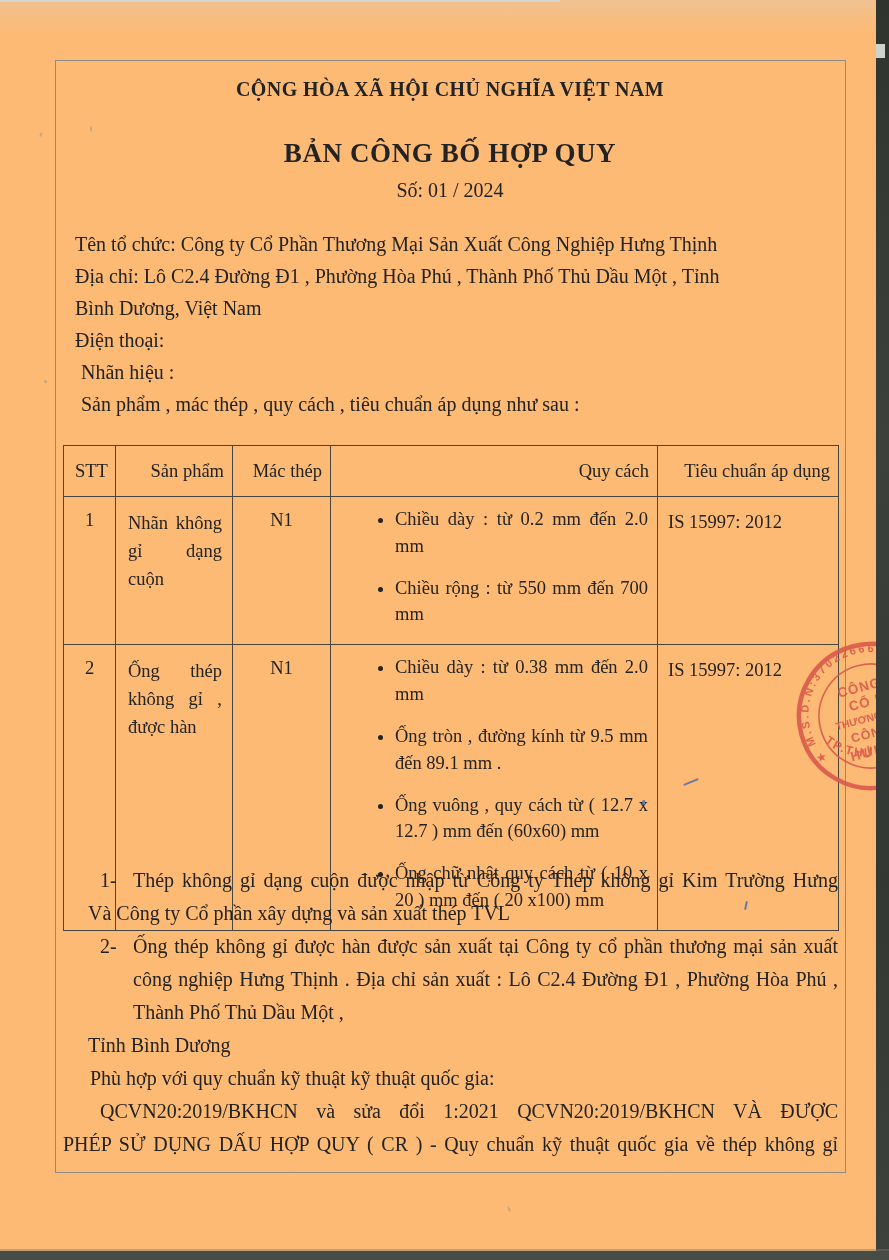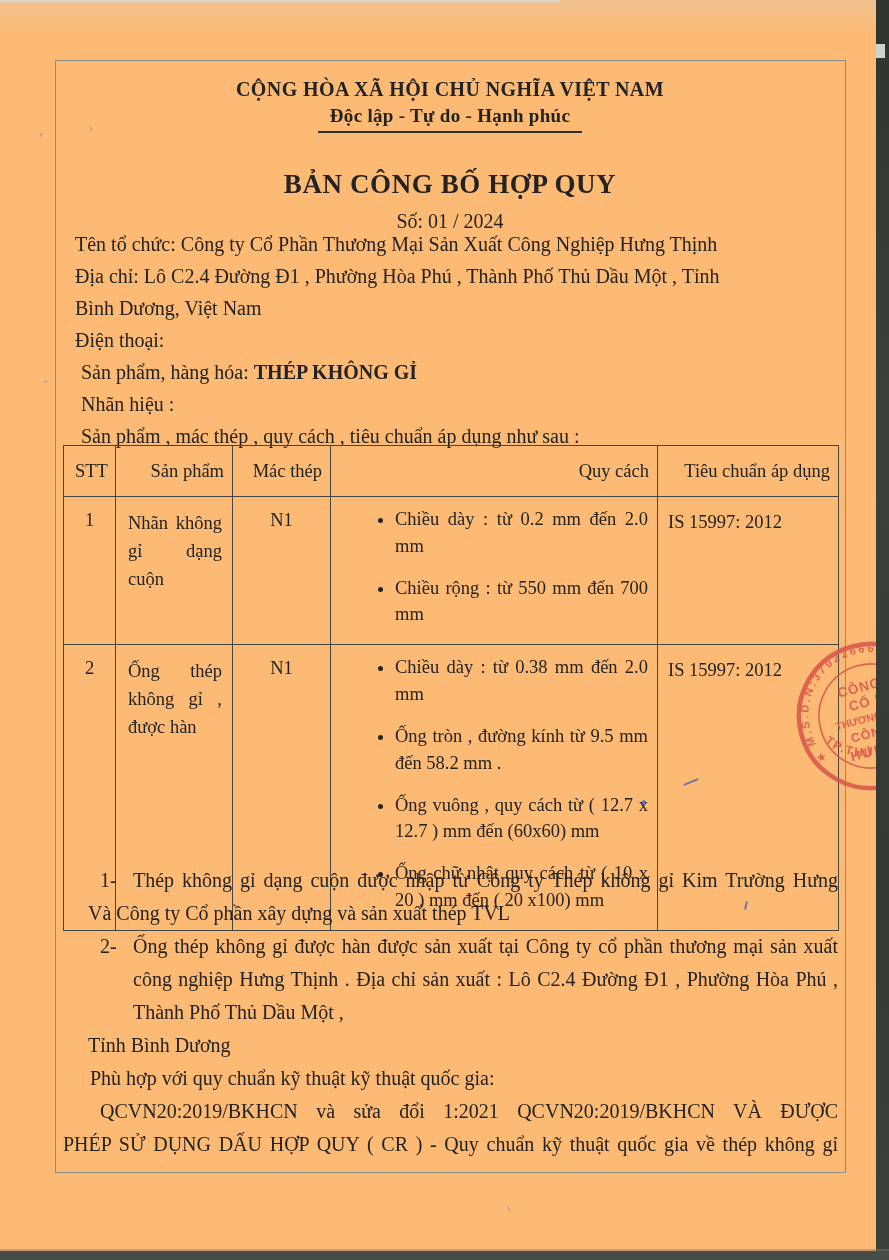--- a/index.html
+++ b/index.html
@@ -83,33 +83,29 @@
   .p3 { left:745px; top:901px; width:2px; height:9px; transform:rotate(12deg); }
 </style>
 </head>
 <body>
 
 <div class="sheet">
   <div class="frame"></div>
 
   <div class="hdr">
     <div class="nat">CỘNG HÒA XÃ HỘI CHỦ NGHĨA VIỆT NAM</div>
-    <div class="motto-wrap">
-      <span class="motto">Độc lập - Tự do - Hạnh phúc</span>
-    </div>
     <div class="doc-title">BẢN CÔNG BỐ HỢP QUY</div>
     <div class="doc-num">Số: 01 / 2024</div>
   </div>
 
   <div class="info">
     <div>Tên tổ chức: Công ty Cổ Phần Thương Mại Sản Xuất Công Nghiệp Hưng Thịnh</div>
     <div>Địa chỉ: Lô C2.4 Đường Đ1 , Phường Hòa Phú , Thành Phố Thủ Dầu Một , Tỉnh</div>
     <div>Bình Dương, Việt Nam</div>
     <div>Điện thoại:</div>
-    <div class="ind"><span>Sản phẩm, hàng hóa: </span><span class="bold">THÉP KHÔNG GỈ</span></div>
     <div class="ind">Nhãn hiệu :</div>
     <div class="ind">Sản phẩm , mác thép , quy cách , tiêu chuẩn áp dụng như sau :</div>
   </div>
 
   <table class="spec">
     <colgroup>
       <col style="width:52px">
         <col style="width:117px">
         <col style="width:98px">
         <col style="width:327px">
@@ -137,21 +133,21 @@
         </td>
         <td class="std">IS 15997: 2012</td>
       </tr>
       <tr>
         <td class="stt">2</td>
         <td class="prod">Ống thép không gỉ , được hàn</td>
         <td class="grade">N1</td>
         <td class="specs">
           <ul>
             <li>Chiều dày : từ 0.38 mm đến 2.0 mm</li>
-            <li>Ống tròn , đường kính từ 9.5 mm đến 58.2 mm .</li>
+            <li>Ống tròn , đường kính từ 9.5 mm đến 89.1 mm .</li>
             <li>Ống vuông , quy cách từ ( 12.7 x 12.7 ) mm đến (60x60) mm</li>
             <li>Ống chữ nhật quy cách từ ( 10 x 20 ) mm đến ( 20 x100) mm</li>
           </ul>
         </td>
         <td class="std">IS 15997: 2012</td>
       </tr>
     </tbody>
   </table>
 
   <div class="notes">

